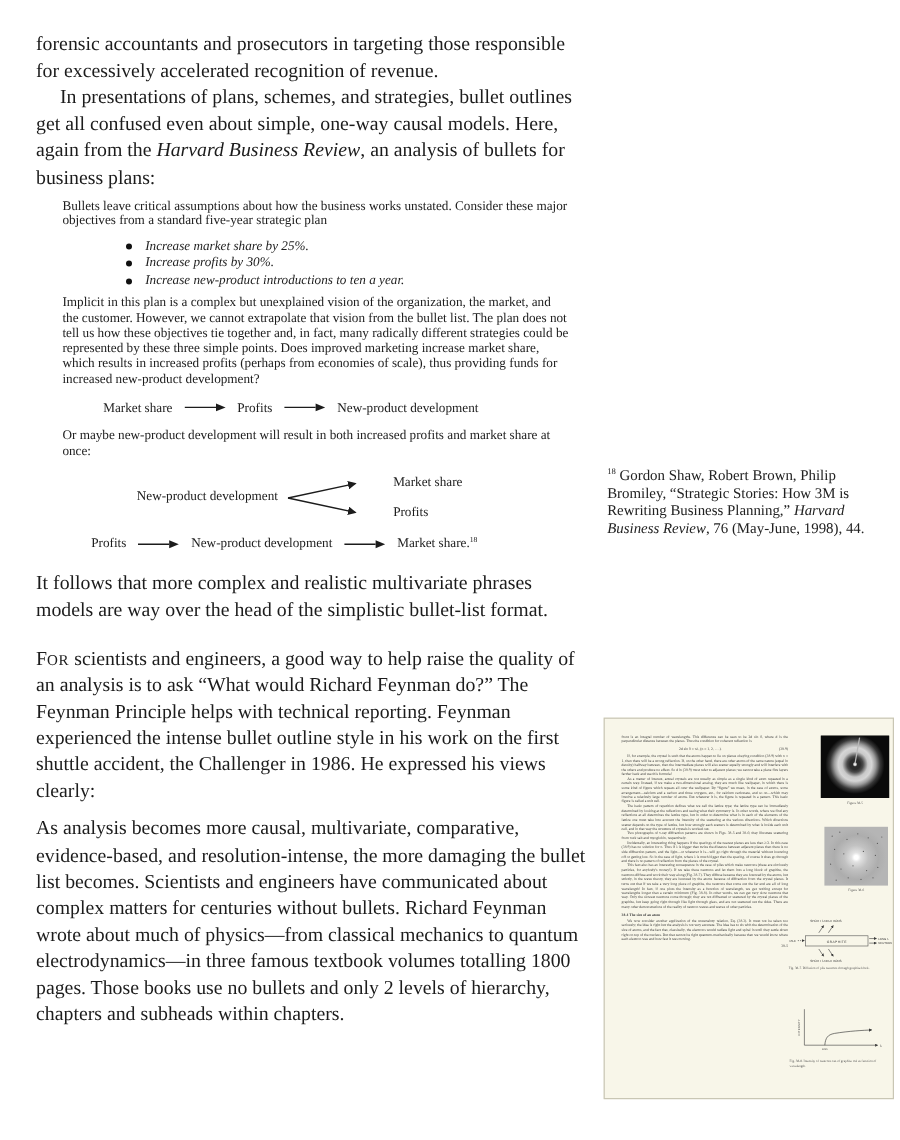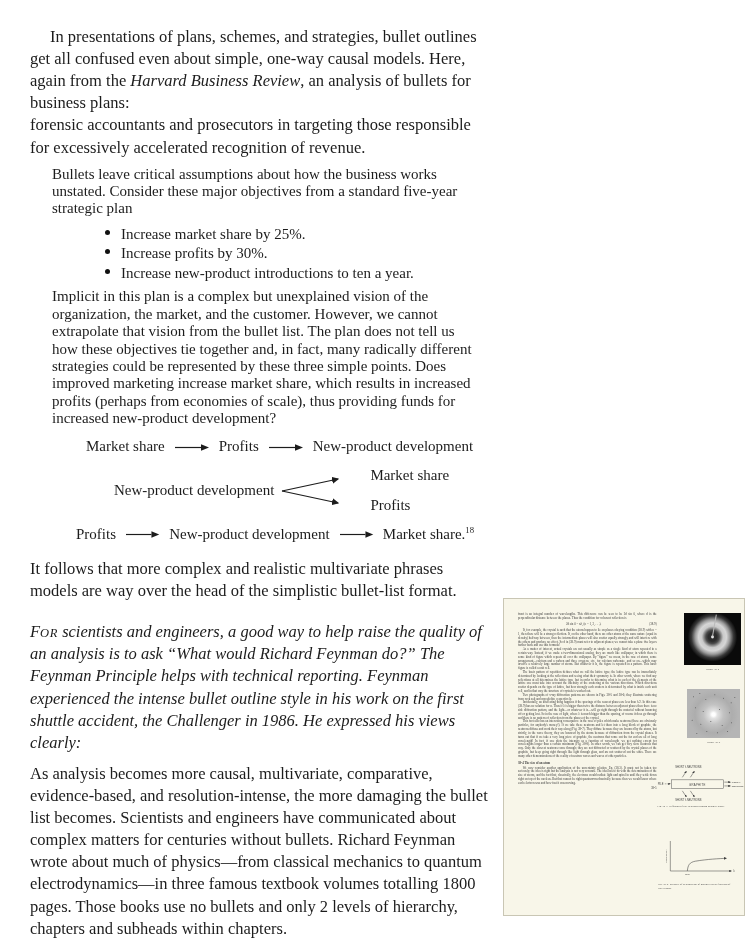--- a/index.html
+++ b/index.html
@@ -8,32 +8,32 @@
     background:#ffffff;color:#1c1c1c;
     font-family:"Liberation Serif", serif;
   }
   
   .main-col{position:absolute;left:30px;top:26px;width:463px;font-size:16.5px;line-height:1.34;}
   .para{margin:0;}
   .indent{text-indent:20px;}
   .it{font-style:italic;}
   sup.fn{font-size:0.58em;vertical-align:super;line-height:0;}
   .smallcaps{font-size:0.76em;letter-spacing:0.6px;}
-  .quote{margin:7px 0 0 22px;width:422px;font-size:15px;line-height:1.16;}
+  .quote{margin:7px 0 0 22px;width:422px;font-size:11px;line-height:1.16;}
   .quote .qpara{margin:0 0 7px 0;}
-  .bullet-list{margin:3px 0 5px 53px;}
+  .bullet-list{margin:3px 0 5px 53px;font-style:italic;}
   .bullet-item{display:flex;align-items:flex-start;line-height:1.3;}
   .dot{flex:0 0 auto;width:5px;height:5px;border-radius:50%;background:#111;margin:5px 11px 0 0;}
   .diag-row{display:flex;align-items:center;gap:9px;margin:11px 0 11px 34px;white-space:nowrap;}
   .diag-row.d2{margin-left:62px;gap:6px;}
   .diag-row.d3{margin-left:24px;}
   .fork-labels{display:flex;flex-direction:column;gap:13px;margin-left:4px;}
   .harrow{display:inline-block;vertical-align:middle;}
   .p-gap1{margin-top:15px;}
-  .p-gap2{margin-top:19px;font-style:italic;}
+  .p-gap2{margin-top:19px;}
   .p-gap3{margin-top:9px;}
   
   .side-col{position:absolute;left:506px;top:389px;width:240px;font-size:12.4px;line-height:1.18;color:#222;}
   .side-note{margin:0 0 13px 0;}
   .side-note:last-child{margin-bottom:0;}
   .side-caption{margin-top:6px;}
   .uit{font-style:italic;text-decoration:underline;}
   
   .thumb{position:absolute;left:503px;top:598px;width:240px;height:316px;
     background:#f8f6e9;border:1px solid #c9c6b4;overflow:hidden;}
@@ -64,23 +64,23 @@
   .fig-cap{position:absolute;font-size:8.4px;line-height:1.25;color:#4e4e4e;}
   .cap-center{text-align:center;}
   .fig-diagram{position:absolute;}
   .fig-diagram svg{display:block;}
   .fig-diagram text{font-family:"Liberation Sans", sans-serif;fill:#3c3c3c;}
 </style>
 </head>
 <body>
 
 <div class="main-col">
+  <p class="para">forensic accountants and prosecutors in targeting those responsible for excessively accelerated recognition of revenue.</p>
+
   <p class="para indent"><span>In presentations of plans, schemes, and strategies, bullet outlines get all confused even about simple, one-way causal models. Here, again from the </span><span class="it">Harvard Business Review</span><span>, an analysis of bullets for business plans:</span></p>
-
-  <p class="para">forensic accountants and prosecutors in targeting those responsible for excessively accelerated recognition of revenue.</p>
 
   <div class="quote">
     <p class="qpara">Bullets leave critical assumptions about how the business works unstated. Consider these major objectives from a standard five-year strategic plan</p>
 
     <div class="bullet-list">
       <div class="bullet-item">
           <span class="dot"></span>
           <span>Increase market share by 25%.</span>
         </div>
       <div class="bullet-item">
@@ -102,20 +102,21 @@
           <polygon points="27,1.2 35,4.5 27,7.8" fill="#1c1c1c"></polygon>
         </svg>
       <span>Profits</span>
       <svg class="harrow" width="36" height="9" viewBox="0 0 36 9">
           <line x1="1" y1="4.5" x2="27" y2="4.5" stroke="#1c1c1c" stroke-width="1.2"></line>
           <polygon points="27,1.2 35,4.5 27,7.8" fill="#1c1c1c"></polygon>
         </svg>
       <span>New-product development</span>
     </div>
 
+    <p class="qpara">Or maybe new-product development will result in both increased profits and market share at once:</p>
 
     <div class="diag-row d2">
       <span>New-product development</span>
       <svg width="80" height="42" viewBox="0 0 80 42">
         <defs>
             <marker id="fk" viewBox="0 0 6 6" refX="5" refY="3" markerWidth="6" markerHeight="6" orient="auto">
               <path d="M0,0 L6,3 L0,6 z" fill="#1c1c1c"></path>
             </marker>
           </defs>
         <line x1="2" y1="21" x2="58" y2="9" stroke="#1c1c1c" stroke-width="1.2" marker-end="url(#fk)"></line>
@@ -145,20 +146,21 @@
 
   <p class="para p-gap1">It follows that more complex and realistic multivariate phrases models are way over the head of the simplistic bullet-list format.</p>
 
   <p class="para p-gap2"><span>F</span><span class="smallcaps">OR</span><span> scientists and engineers, a good way to help raise the quality of an analysis is to ask “What would Richard Feynman do?”  The Feynman Principle helps with technical reporting. Feynman experienced the intense bullet outline style in his work on the first shuttle accident, the Challenger in 1986. He expressed his views clearly:</span></p>
 
 
   <p class="para p-gap3"><span>As analysis becomes more causal, multivariate, comparative, evidence-based, and resolution-intense, the more damaging the bullet list becomes. Scientists and engineers have communicated about complex matters for centuries without bullets. Richard Feynman wrote about much of physics—from classical mechanics to quantum electrodynamics—in three famous textbook volumes totalling 1800 pages. Those books use no bullets and only 2 levels of hierarchy, chapters and subheads within chapters.</span></p>
 </div>
 
 <div class="side-col">
+  <p class="side-note"><sup class="fn">18</sup><span> Gordon Shaw, Robert Brown, Philip Bromiley, “Strategic Stories: How 3M is Rewriting Business Planning,” </span><span class="it">Harvard Business Review</span><span>, 76 (May-June, 1998), 44.</span></p>
 
 
 </div>
 
 <div class="thumb">
   <div class="thumb-scale">
 
     <div class="t-text">
       <p class="noind">front is an integral number of wavelengths. This difference can be seen to be 2d sin θ, where d is the perpendicular distance between the planes. Thus the condition for coherent reflection is</p>
       <div class="t-eq">

